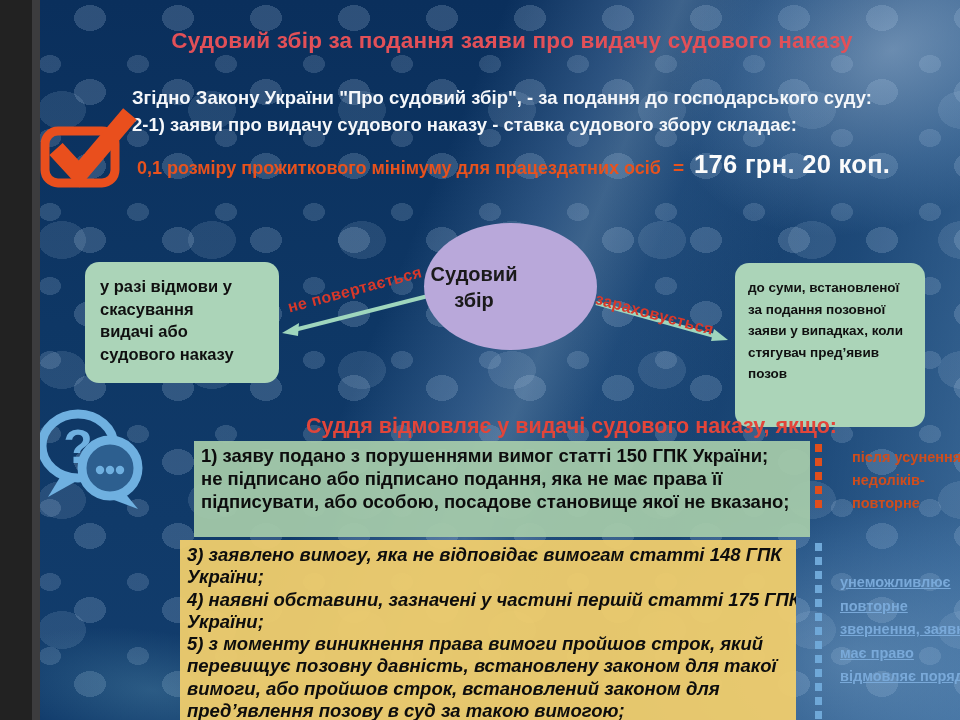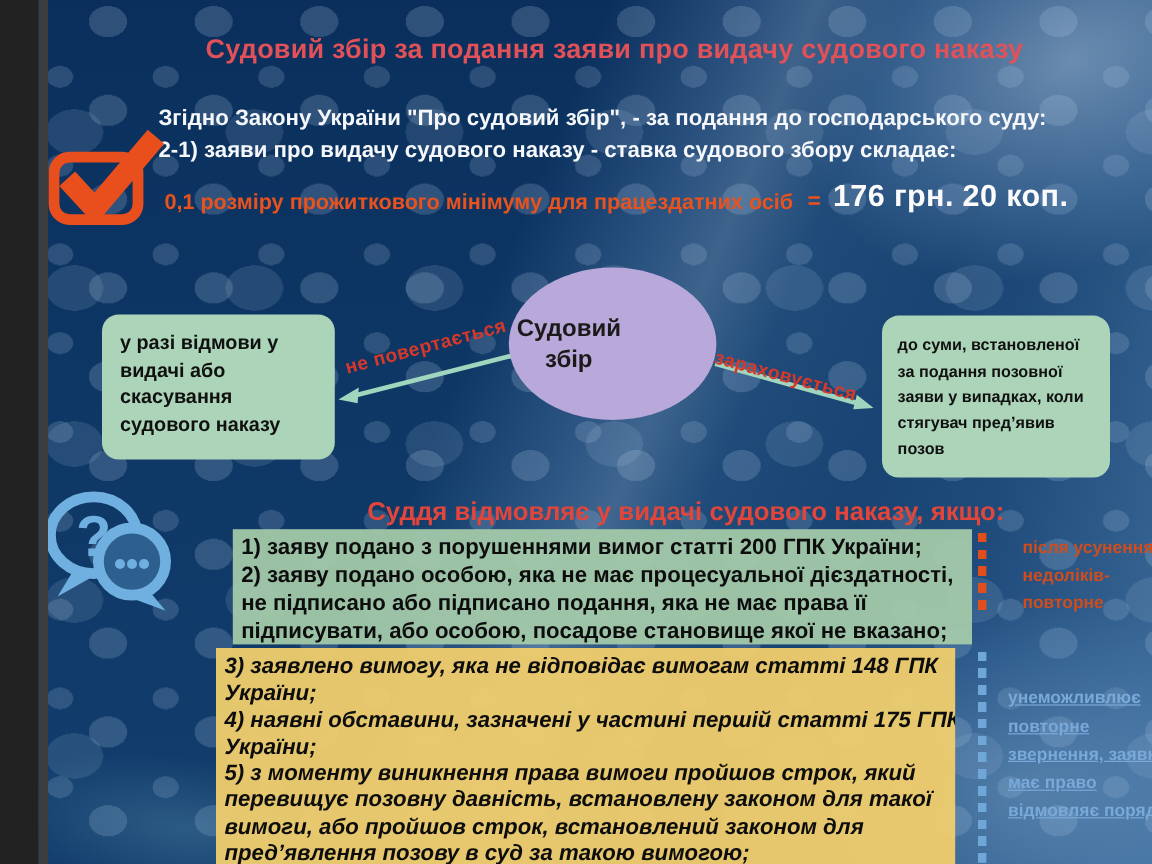--- a/index.html
+++ b/index.html
@@ -35,21 +35,21 @@
   .rate-eq{color:#e8521d;font-size:19px;margin:0 10px 0 12px;}
   .rate-amount{color:#fbfbfb;font-size:25.5px;letter-spacing:.3px;}
 
   .ellipse{left:392px;top:223px;width:173px;height:127px;border-radius:50%;background:#b9a8da;
     display:flex;align-items:center;}
   .ellipse-label{width:100px;text-align:center;font-size:20px;line-height:26px;color:#1a1a1a;}
 
   .box-green{background:#abd4b8;border-radius:14px;color:#101010;}
   .box-left{left:53px;top:262px;width:194px;height:121px;padding:13px 0 0 15px;box-sizing:border-box;font-size:16.5px;}
   .box-left .line{line-height:22.5px;white-space:nowrap;}
-  .box-right{left:703px;top:263px;width:190px;height:135px;padding:14px 0 0 13px;box-sizing:border-box;font-size:13.5px;}
+  .box-right{left:703px;top:263px;width:190px;height:164px;padding:14px 0 0 13px;box-sizing:border-box;font-size:13.5px;}
   .box-right .line{line-height:21.5px;white-space:nowrap;}
 
   .arrow-svg{position:absolute;z-index:2;}
   .arrow-lbl{position:absolute;z-index:4;color:#d8382a;font-size:16px;letter-spacing:.4px;white-space:nowrap;}
   .lbl-left{left:254px;top:299px;transform:rotate(-15deg);transform-origin:0 0;}
   .lbl-right{left:566px;top:290px;transform:rotate(15deg);transform-origin:0 0;}
 
   .heading{left:165px;top:414px;width:640px;font-size:21.5px;color:#e2453a;white-space:nowrap;text-align:right;}
   .items{box-sizing:border-box;color:#0d0d0d;font-size:18.5px;overflow:hidden;}
   .items-green{left:162px;top:441px;width:616px;height:96px;background:rgba(166,203,170,0.93);padding:3px 0 0 7px;}
@@ -87,22 +87,22 @@
   </svg>
 
   <div class="abs rate-row">
     <span class="rate-label">0,1 розміру прожиткового мінімуму для працездатних осіб</span>
     <span class="rate-eq">=</span>
     <span class="rate-amount">176 грн. 20 коп.</span>
   </div>
 
   <div class="abs box-green box-left">
       <div class="line">у разі відмови у</div>
+      <div class="line">скасування</div>
       <div class="line">видачі або</div>
-      <div class="line">скасування</div>
       <div class="line">судового наказу</div>
     </div>
 
   <svg class="arrow-svg" style="left:246px;top:288px;" width="162" height="52" viewBox="0 0 162 52">
     <path d="M158 6 L16 42" stroke="#9fd6bd" stroke-width="4" fill="none"></path>
     <polygon points="4,45 21,35 20,48" fill="#9fd6bd"></polygon>
   </svg>
   <div class="arrow-lbl lbl-left">не повертається</div>
 
   <div class="abs ellipse">
@@ -129,22 +129,21 @@
     <text x="42" y="67" text-anchor="middle" font-size="48" font-weight="bold" fill="#6fb0e0">?</text>
     <circle cx="74" cy="72" r="28" fill="#2d5f8f" stroke="#6fb0e0" stroke-width="9"></circle>
     <circle cx="64" cy="74" r="4.2" fill="#6fb0e0"></circle>
     <circle cx="74" cy="74" r="4.2" fill="#6fb0e0"></circle>
     <circle cx="84" cy="74" r="4.2" fill="#6fb0e0"></circle>
     <polygon points="88,96 102,113 70,101" fill="#6fb0e0"></polygon>
   </svg>
 
   <div class="abs heading">Суддя відмовляє у видачі судового наказу, якщо:</div>
   <div class="abs items items-green">
-      <div class="line">1) заяву подано з порушеннями вимог статті 200 ГПК України;</div>
-      <div class="line">2) заяву подано особою, яка не має процесуальної дієздатності,</div>
+      <div class="line">1) заяву подано з порушеннями вимог статті 150 ГПК України;</div>
       <div class="line">не  підписано або підписано подання, яка не має права її</div>
       <div class="line">підписувати, або  особою, посадове становище якої не вказано;</div>
     </div>
   <div class="abs items items-yellow">
       <div class="line">3) заявлено вимогу, яка не відповідає вимогам статті 148 ГПК</div>
       <div class="line">України;</div>
       <div class="line">4) наявні обставини, зазначені у частині першій статті 175 ГПК</div>
       <div class="line">України;</div>
       <div class="line">5) з моменту виникнення права вимоги пройшов строк, який</div>
       <div class="line">перевищує  позовну давність, встановлену законом для такої</div>

